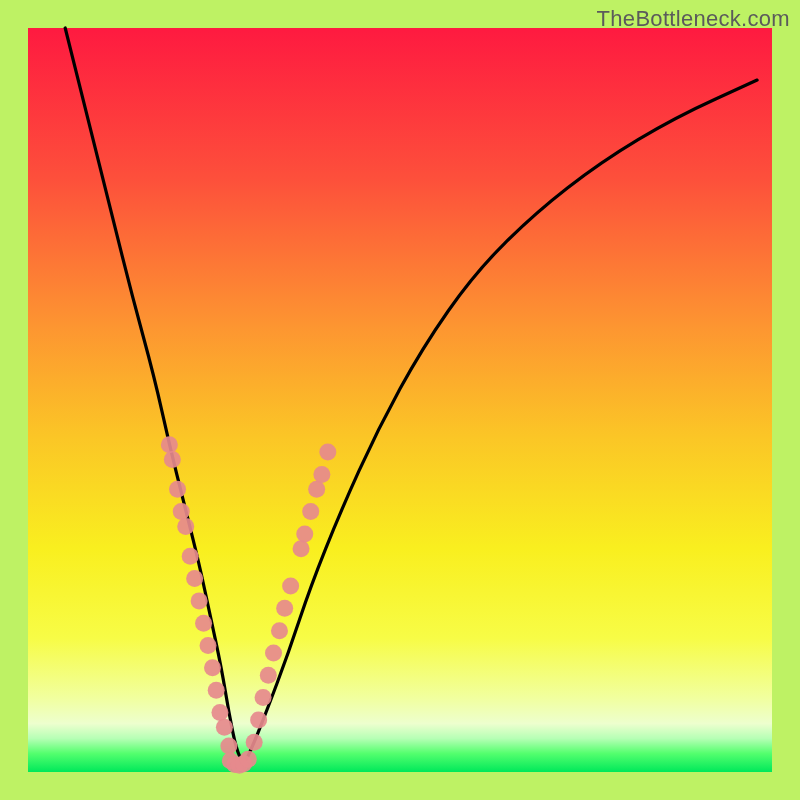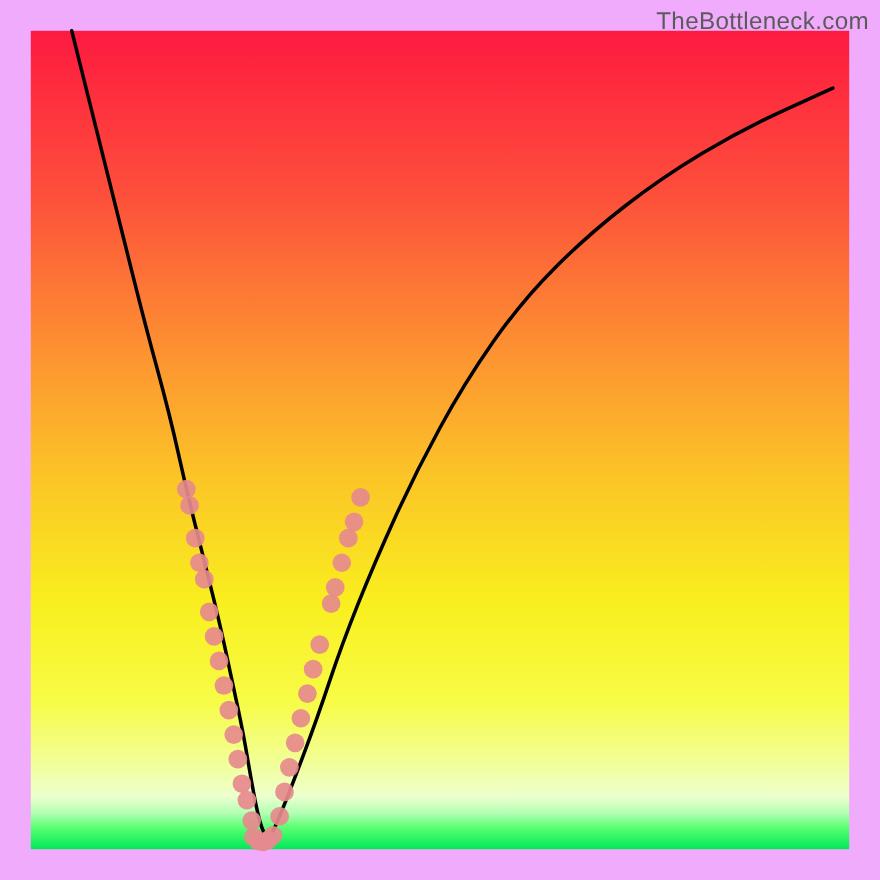--- a/index.html
+++ b/index.html
@@ -1,21 +1,21 @@
 <!DOCTYPE html>
 <html><head>
 <meta charset="utf-8">
 <style>
   * { margin: 0; padding: 0; box-sizing: border-box; }
   html, body { width: 800px; height: 800px; overflow: hidden; background: #000; }
   .frame {
     position: absolute;
     left: 0; top: 0;
     width: 800px; height: 800px;
-    background: #f0abfc;
+    background: #bef264;
   }
   .plot {
     position: absolute;
     left: 28px;
     top: 28px;
     width: 744px;
     height: 744px;
     
   }
   .watermark {

